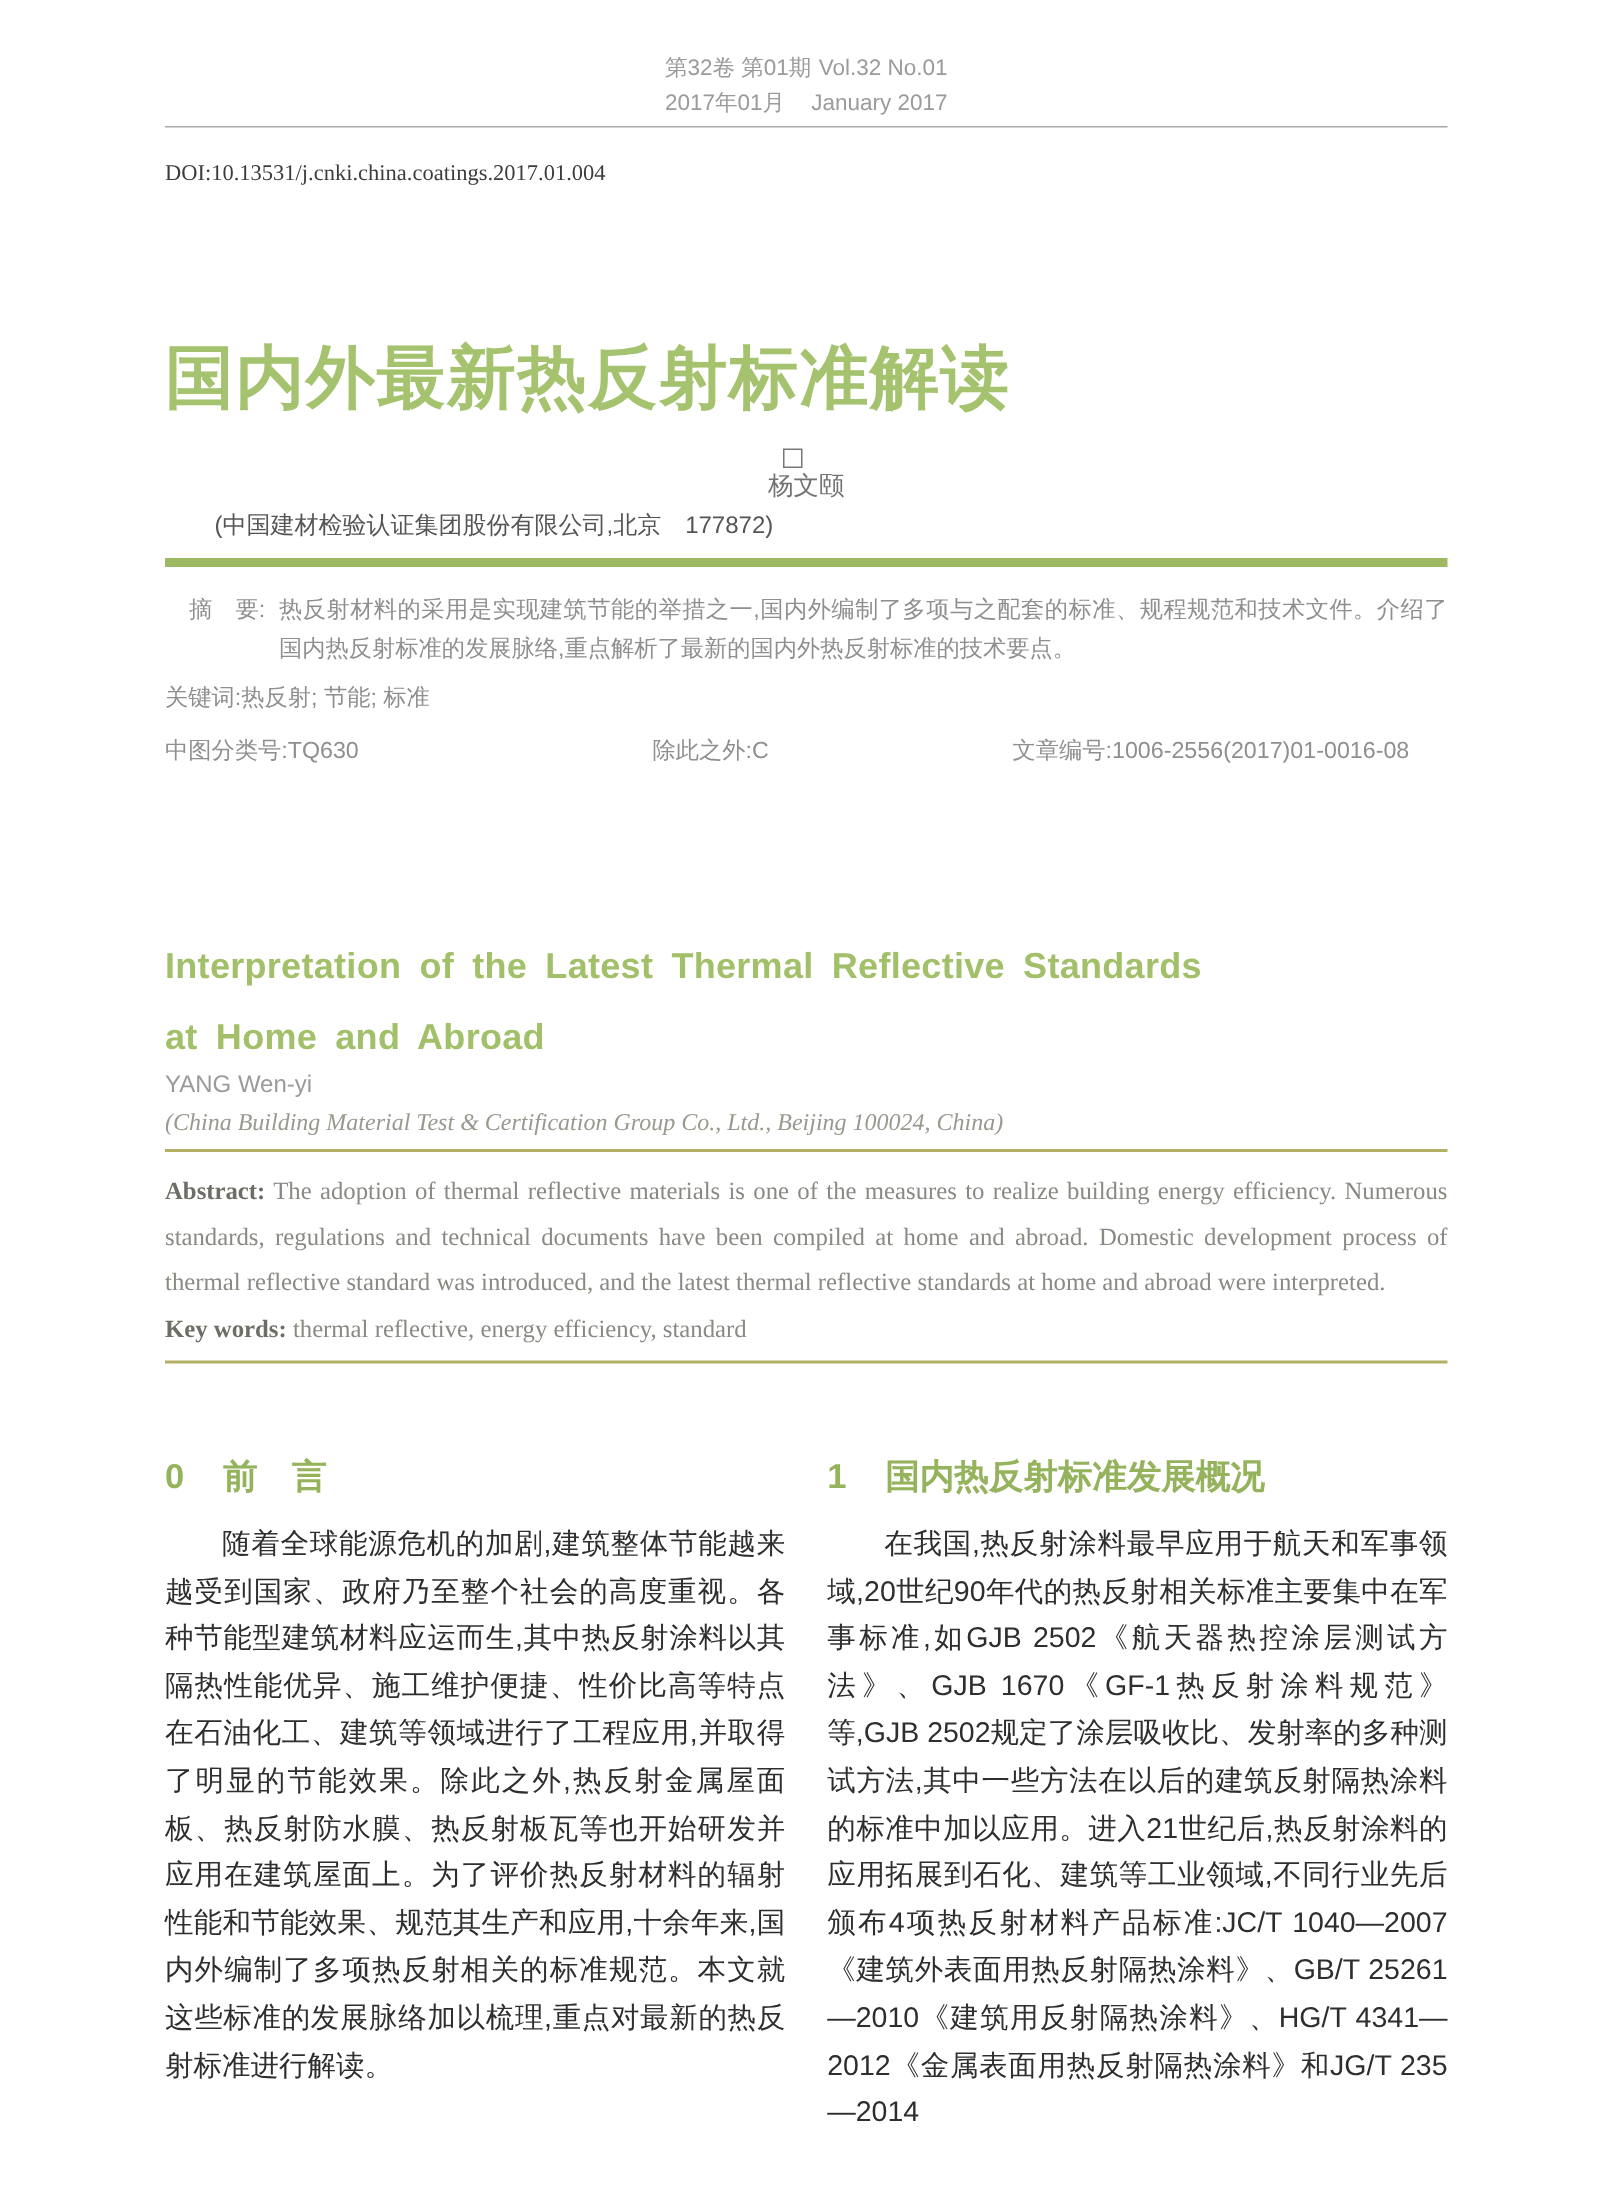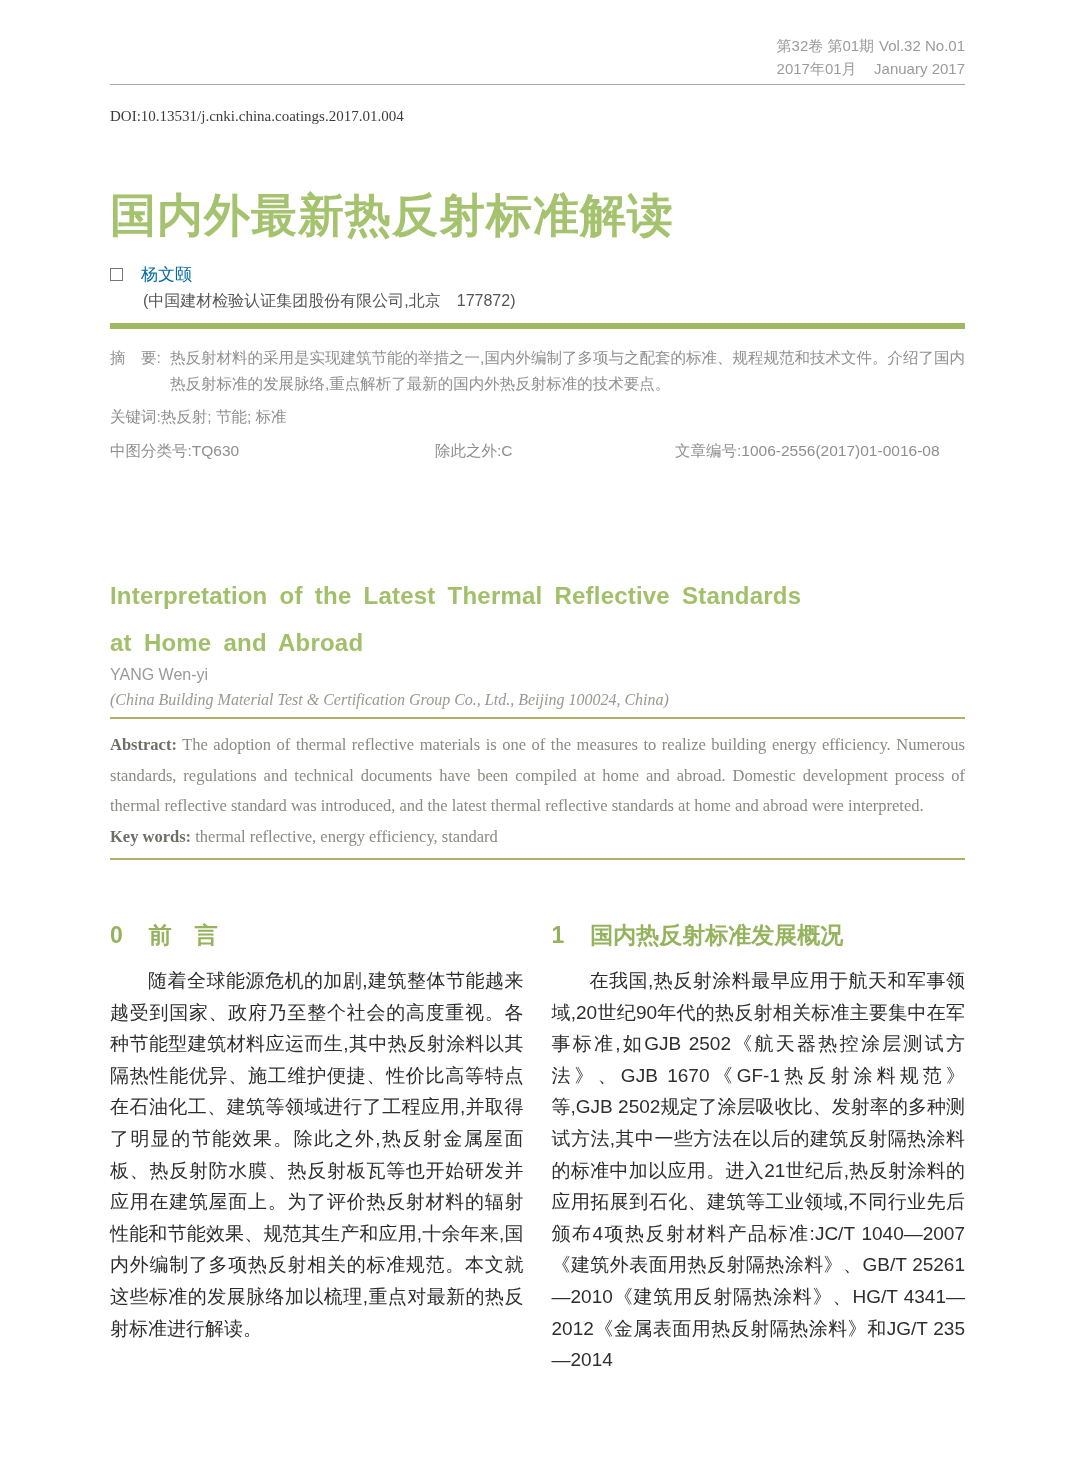--- a/index.html
+++ b/index.html
@@ -7,38 +7,38 @@
   body {
     width: 1075px; height: 1459px;
     font-family: "Liberation Sans", "DejaVu Sans", sans-serif;
     color: #2f2f2f;
     position: relative;
     overflow: hidden;
   }
   .content { padding: 34px 110px 0 110px; }
 
   
-  .journal-header { display: flex; justify-content: flex-end; color: #9b9b9b; font-size: 15px; line-height: 23px; }
+  .journal-header { display: flex; justify-content: center; color: #9b9b9b; font-size: 15px; line-height: 23px; }
   .jh-left { text-align: left; }
   .jh-center { text-align: center; letter-spacing: 1px; }
   .jh-center .cn { letter-spacing: 6px; }
   .jh-right { text-align: right; }
   .header-rule { border-top: 1.5px solid #a9a9a9; margin-top: 4px; }
   .doi { font-family: "Liberation Serif", "DejaVu Serif", serif; font-size: 15px; color: #3c3c3c; margin-top: 23px; }
 
   
-  .title-cn { margin-top: 60px; font-size: 46px; font-weight: 700; color: #a5c36f; letter-spacing: 1px; }
-  .author-row { margin-top: 16px; font-size: 17px; color: #0369a1; display: flex; align-items: center; }
+  .title-cn { margin-top: 96px; font-size: 46px; font-weight: 700; color: #a5c36f; letter-spacing: 1px; }
+  .author-row { margin-top: 16px; font-size: 17px; color: #737373; display: flex; align-items: center; flex-direction: column; }
   .author-marker { display: inline-block; width: 13px; height: 13px; border: 1.5px solid #777; margin-right: 18px; }
   .affiliation-cn { margin-top: 5px; padding-left: 33px; font-size: 16px; color: #555; }
   .accent-bar { margin-top: 11px; height: 6px; background: #9db963; }
 
   
   .abstract-cn { margin-top: 16px; display: flex; color: #8f8f8f; font-size: 15.5px; line-height: 26px; }
-  .abstract-cn .lbl { flex: 0 0 60px; white-space: nowrap; }
+  .abstract-cn .lbl { flex: 0 0 60px; white-space: nowrap; margin-left: 16px; }
   .abstract-cn .txt { flex: 1; text-align: justify; }
   .keywords-cn { margin-top: 7px; color: #8f8f8f; font-size: 15.5px; line-height: 26px; }
   .meta-row { margin-top: 11px; display: flex; color: #8f8f8f; font-size: 15.5px; }
   .meta-row .m1 { width: 325px; }
   .meta-row .m2 { width: 240px; }
   .meta-row .m3 { flex: 1; }
 
   
   .title-en { margin-top: 110px; font-size: 24px; line-height: 47px; font-weight: 700; color: #a2c06a; word-spacing: 0.22em; letter-spacing: 0.2px; }
   .author-en { font-size: 16px; color: #9a9a9a; }

